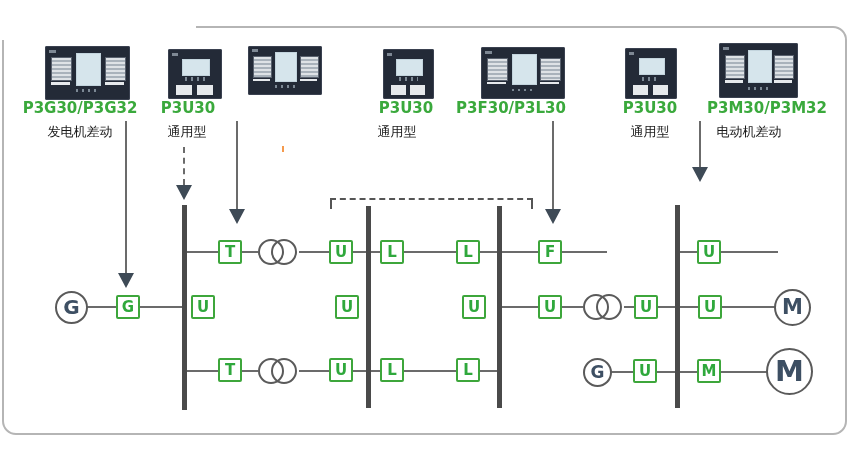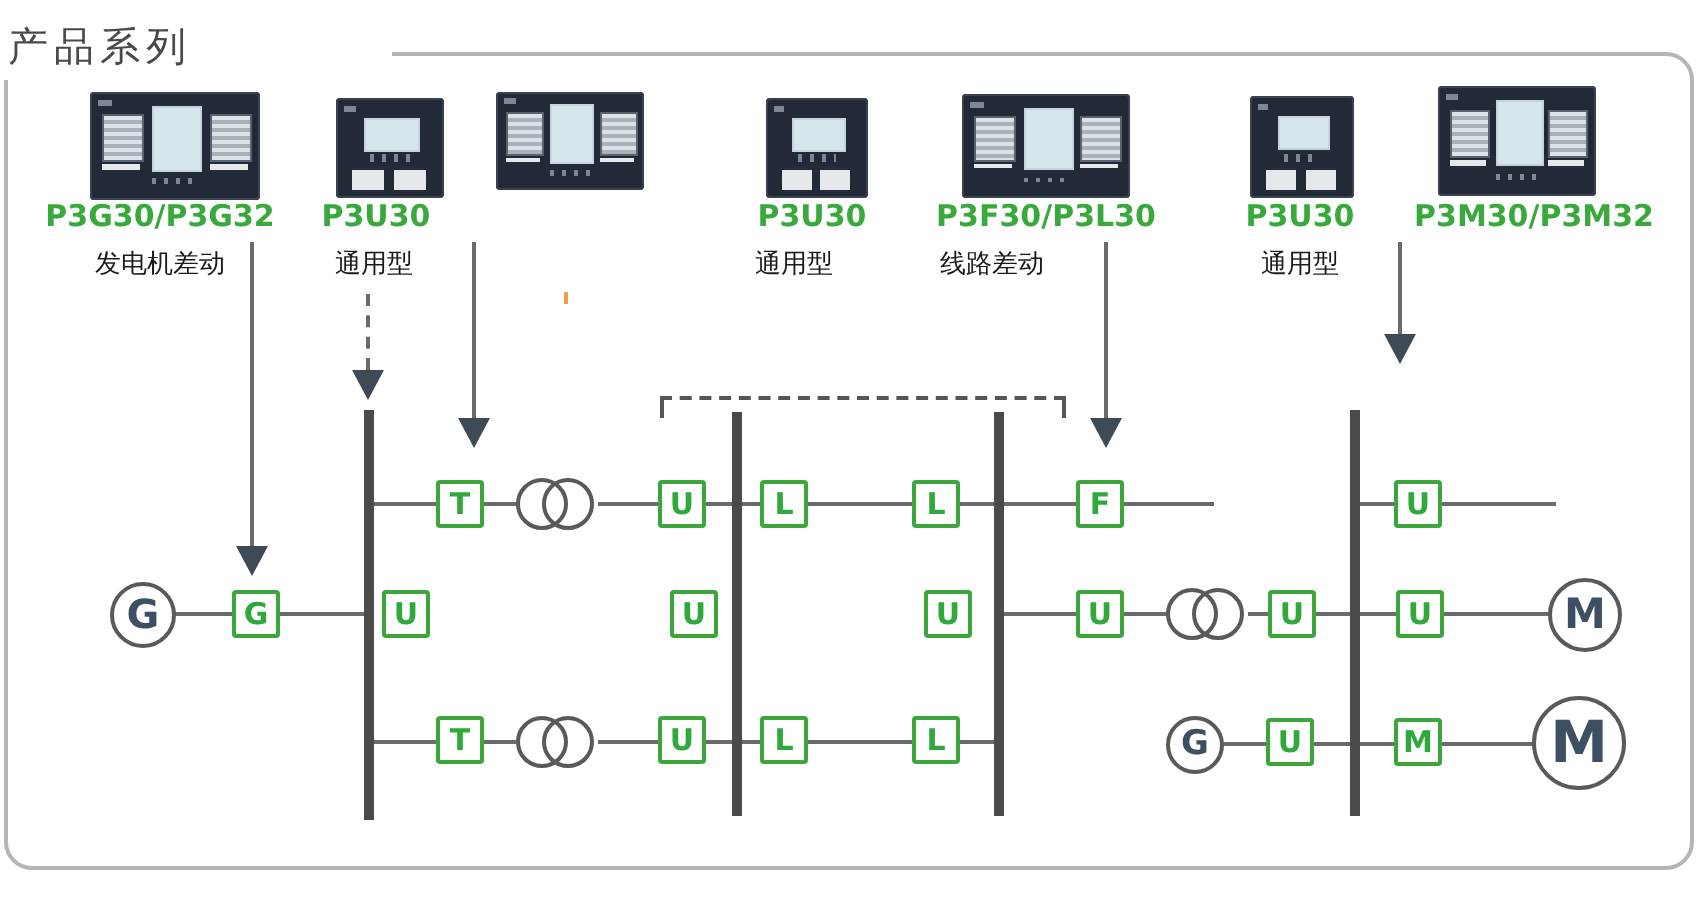--- a/index.html
+++ b/index.html
@@ -45,21 +45,20 @@
           border-radius:50%;top:1px;background:transparent;}
   .tick{position:absolute;left:282px;top:146px;width:2px;height:6px;background:#f59a4d;}
 </style>
 </head>
 <body>
 
 <div class="stage">
 
   <div class="panel-border"></div>
   <div class="title-mask"></div>
-  <div class="page-title">产品系列</div>
   <div class="tick"></div>
 
   <div class="device" style="left:45px;top:46px;width:85px;height:54px">
     <i class="dlogo" style="left:5%;top:7%;width:8%;height:6%"></i>
     <i class="stripe" style="left:7%;top:21%;width:23%;height:40%"></i>
     <i class="dscr" style="left:37%;top:13%;width:27%;height:57%"></i>
     <i class="stripe" style="left:70%;top:21%;width:23%;height:40%"></i>
     <i class="dbar" style="left:7%;top:67%;width:23%;height:5%"></i>
     <i class="dbar" style="left:70%;top:67%;width:23%;height:5%"></i>
     <i class="ddots" style="left:37%;top:80%;width:27%;height:5%"></i>
@@ -109,29 +108,29 @@
     <i class="dscr" style="left:37%;top:13%;width:27%;height:57%"></i>
     <i class="stripe" style="left:70%;top:21%;width:23%;height:40%"></i>
     <i class="dbar" style="left:7%;top:67%;width:23%;height:5%"></i>
     <i class="dbar" style="left:70%;top:67%;width:23%;height:5%"></i>
     <i class="ddots" style="left:37%;top:80%;width:27%;height:5%"></i>
   </div>
 
   <div class="model" style="left:-10px">P3G30/P3G32</div>
   <div class="model" style="left:98px">P3U30</div>
   <div class="model" style="left:316px">P3U30</div>
-  <div class="model" style="left:433px">P3F30/P3L30</div>
+  <div class="model" style="left:421px">P3F30/P3L30</div>
   <div class="model" style="left:560px">P3U30</div>
   <div class="model" style="left:677px">P3M30/P3M32</div>
 
   <div class="dtype" style="left:-10px">发电机差动</div>
   <div class="dtype" style="left:97px">通用型</div>
   <div class="dtype" style="left:307px">通用型</div>
-  <div class="dtype" style="left:406px">线路差动</div>
   <div class="dtype" style="left:560px">通用型</div>
+  <div class="dtype" style="left:659px">电动机差动</div>
 
   <div class="vline" style="left:125px;top:121px;height:152px"></div>
   <div class="ahead" style="left:118px;top:273px"></div>
 
   <div class="vdash" style="left:183px;top:147px;height:38px"></div>
   <div class="ahead" style="left:176px;top:185px"></div>
 
   <div class="vline" style="left:236px;top:121px;height:88px"></div>
   <div class="ahead" style="left:229px;top:209px"></div>
 

